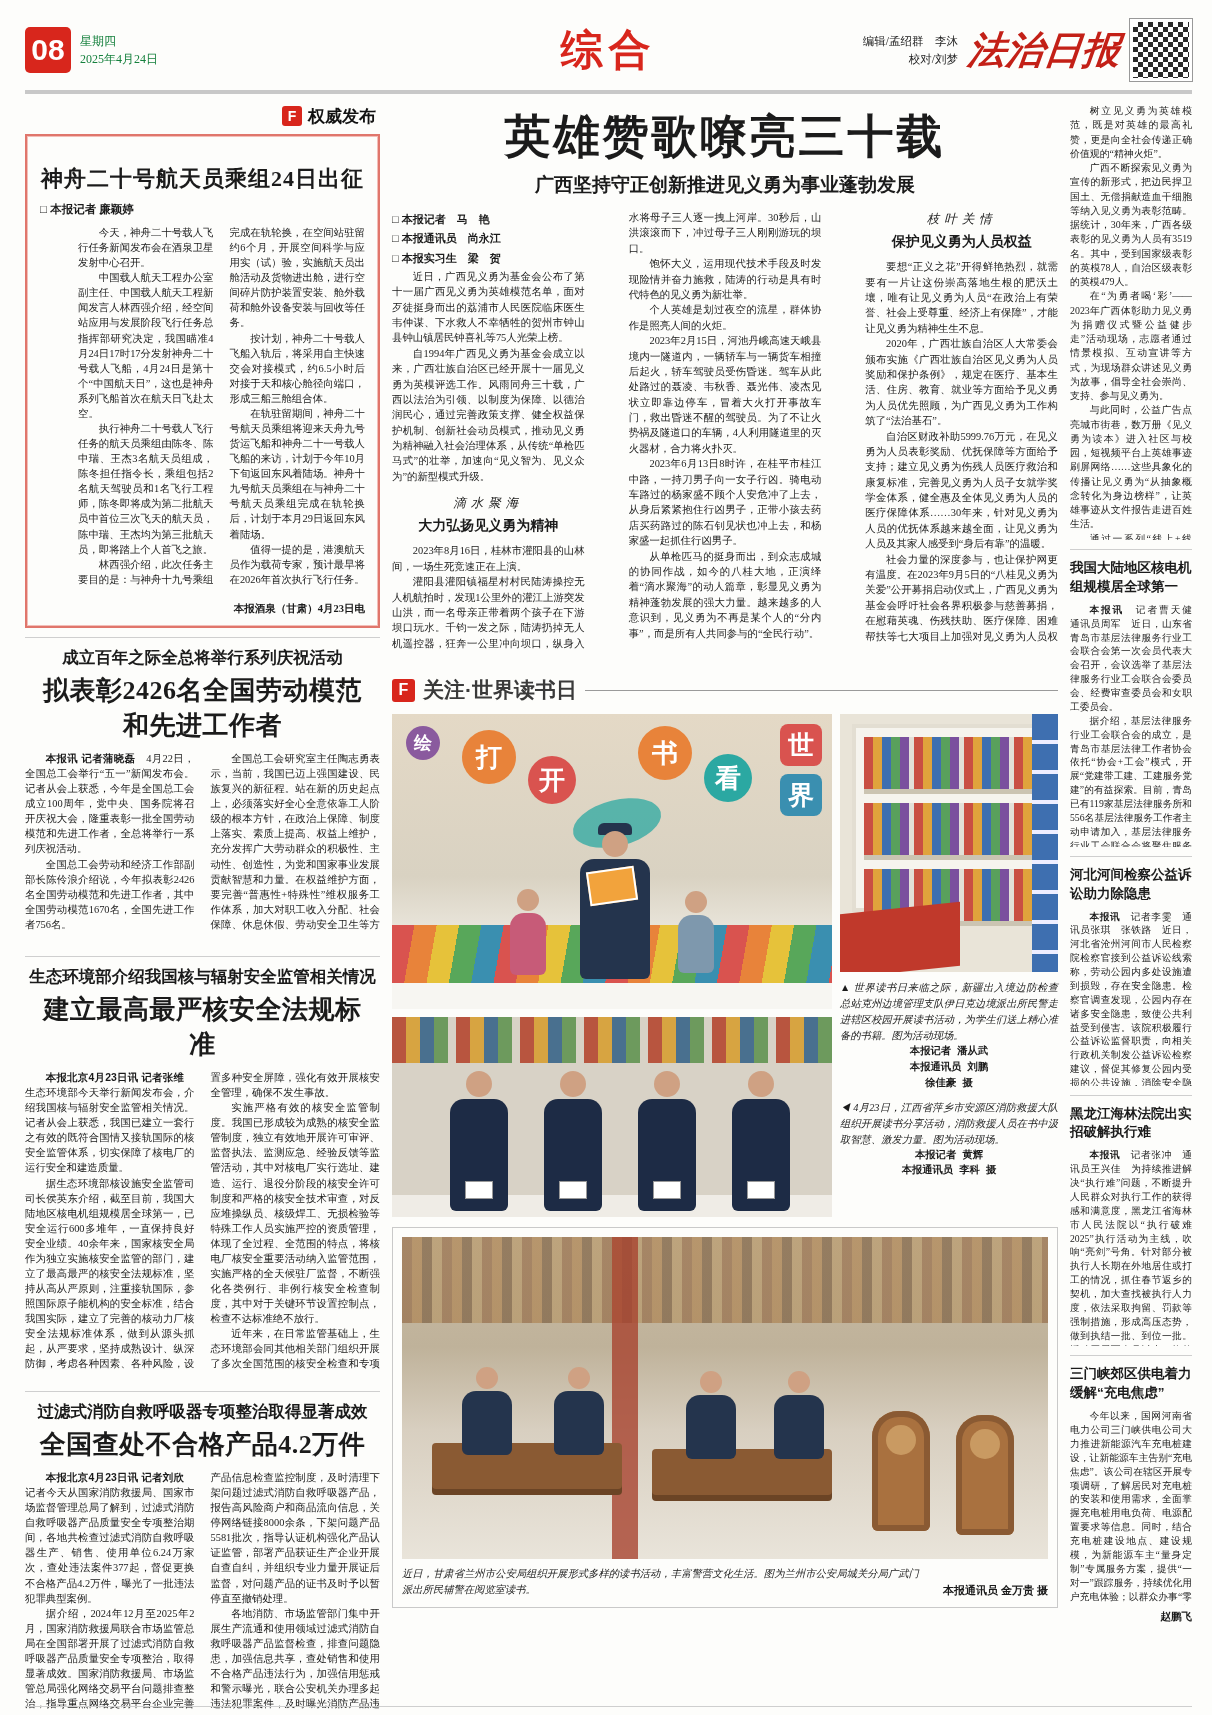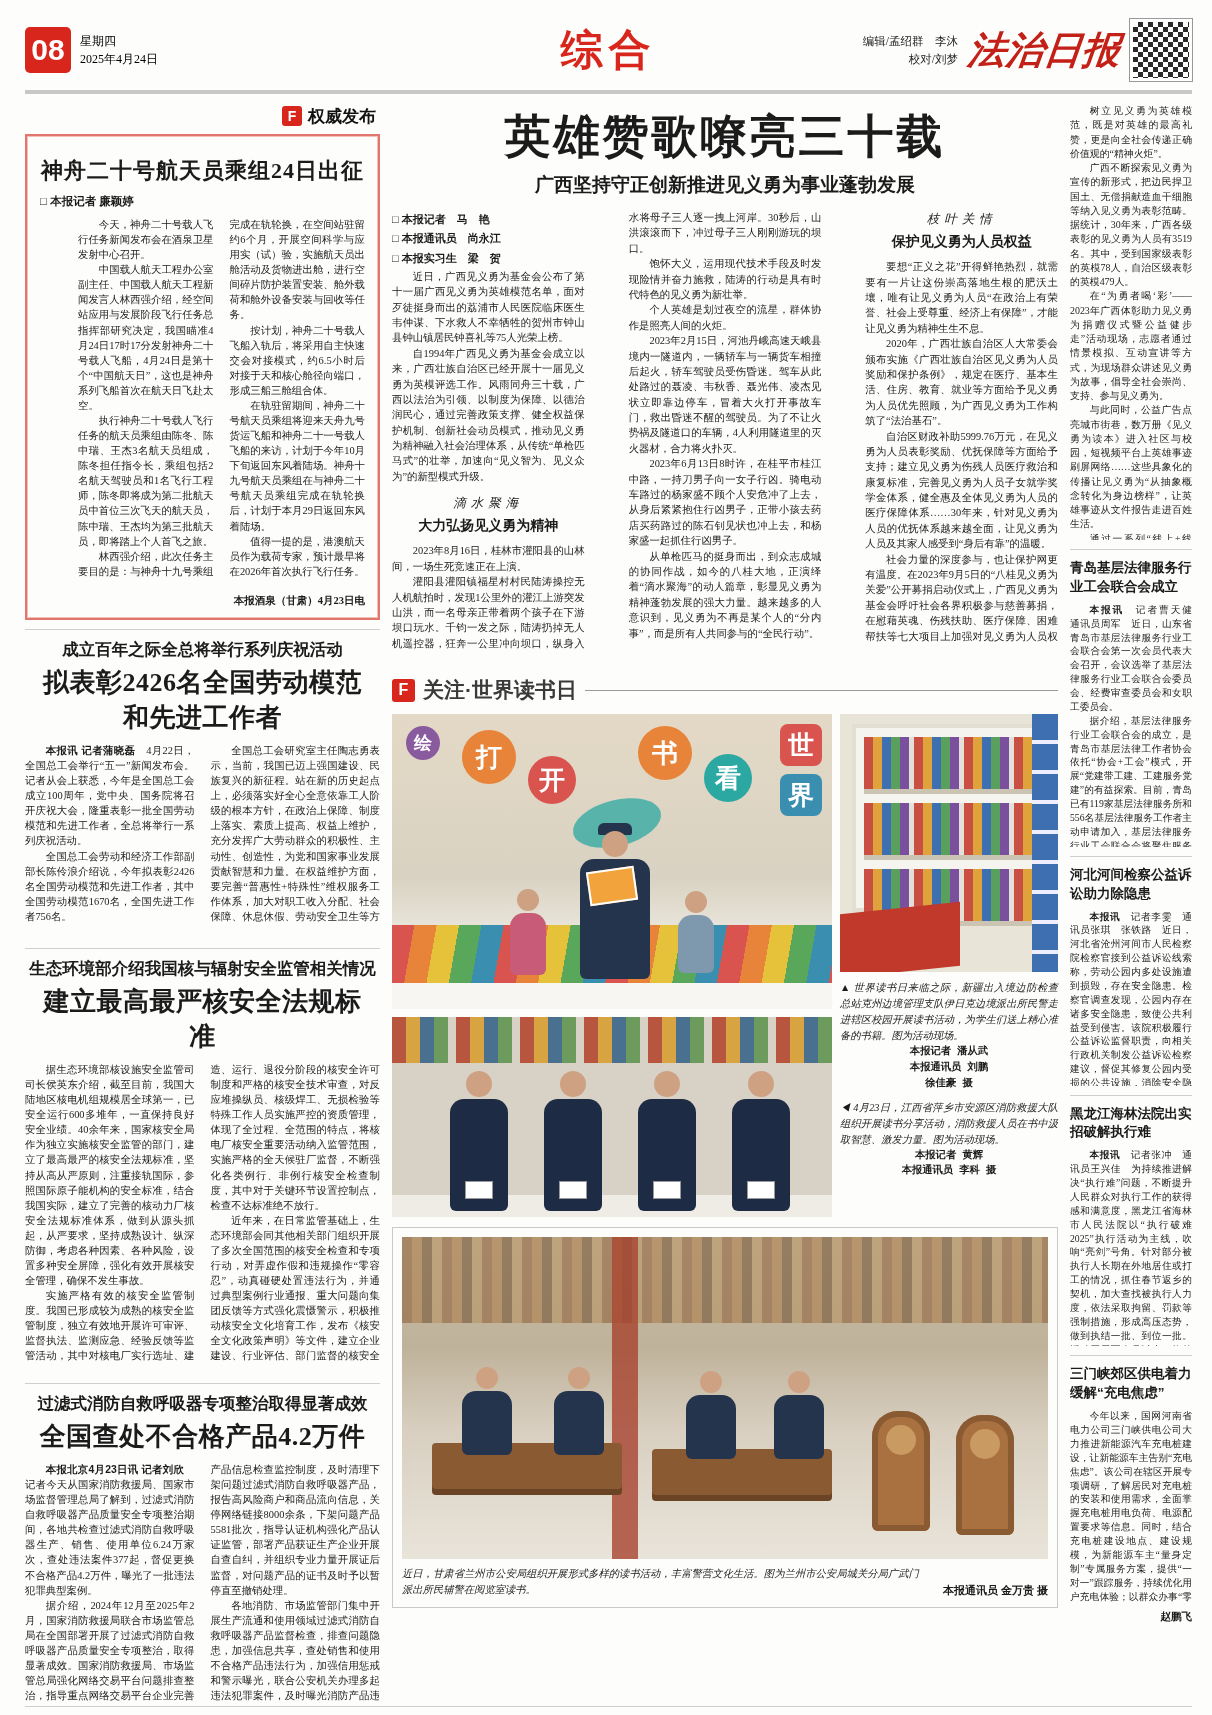--- a/index.html
+++ b/index.html
@@ -1,21 +1,21 @@
 <!DOCTYPE html>
 <html><head>
 <meta charset="utf-8">
 <style>
   html,body{margin:0;padding:0;}
   body{width:1212px;height:1715px;background:#fdfdfb;font-family:"Liberation Serif",serif;color:#1b1b1b;overflow:hidden;}
   .sheet{width:1212px;height:1715px;position:relative;box-sizing:border-box;padding:14px 20px 0 25px;}
   
   .masthead{position:relative;height:72px;display:flex;align-items:center;}
   .pagenum{width:46px;height:46px;background:#d8261c;color:#fff;font-family:"Liberation Sans",sans-serif;font-weight:bold;font-size:30px;display:flex;align-items:center;justify-content:center;border-radius:5px;}
-  .dateblock{margin-left:9px;font-size:12px;line-height:1.5;color:#000000;}
+  .dateblock{margin-left:9px;font-size:12px;line-height:1.5;color:#15803d;}
   .section-name{position:absolute;left:50%;top:8px;transform:translateX(-50%);color:#d8261c;font-family:"Liberation Sans",sans-serif;font-weight:900;font-size:42px;letter-spacing:6px;}
   .mast-right{margin-left:auto;display:flex;align-items:center;gap:10px;}
   .editors{font-size:11.5px;line-height:1.6;text-align:right;color:#222;}
   .papername{color:#c32017;font-size:38px;font-weight:bold;font-style:italic;transform:skewX(-6deg);font-family:"Liberation Serif",serif;white-space:nowrap;}
   .qr{width:56px;height:56px;background:
       repeating-conic-gradient(#2a2a2a 0% 25%, #ffffff 0% 50%) 0 0/10px 10px;
       border:3px solid #fff;outline:1px solid #999;}
   .mast-rule{height:4px;background:#c8c8c8;margin-top:4px;}
   
   .page{display:flex;gap:12px;margin-top:10px;}
@@ -28,21 +28,21 @@
   .p.lead b{font-family:"Liberation Sans",sans-serif;}
   .byl{font-weight:bold;font-size:11px;margin:1px 0 3px;font-family:"Liberation Sans",sans-serif;}
   .subhead{margin:10px 0 8px;break-inside:avoid;text-align:center;}
   .sh-k{font-style:italic;font-size:12.5px;letter-spacing:5px;color:#222;}
   .sh-t{font-family:"Liberation Sans",sans-serif;font-weight:bold;font-size:14px;margin-top:2px;}
   
   .badge-row{display:flex;justify-content:flex-end;align-items:center;gap:6px;height:24px;margin-bottom:6px;padding-right:4px;}
   .flogo{width:20px;height:20px;background:#d8261c;color:#fff;font-family:"Liberation Sans",sans-serif;font-weight:bold;font-size:14px;display:flex;align-items:center;justify-content:center;border-radius:3px;}
   .badge-label{font-family:"Liberation Sans",sans-serif;font-weight:bold;font-size:17px;color:#111;}
   .red-box{border:2px solid #e0766c;box-shadow:0 0 0 1px #f3beb8 inset;padding:12px 13px 10px;box-sizing:border-box;}
-  .red-box h2{margin:8px 0 8px;font-size:22px;font-weight:900;text-align:center;letter-spacing:1px;}
+  .red-box h2{margin:16px 0 8px;font-size:22px;font-weight:900;text-align:center;letter-spacing:1px;}
   .byline1{font-weight:bold;font-size:11.5px;margin:0 0 8px;font-family:"Liberation Sans",sans-serif;}
   .body2{column-count:2;column-gap:16px;column-fill:auto;overflow:hidden;font-size:10.4px;line-height:1.45;}
   .bx-shenzhou{height:372px;margin-left:38px;}
   .signoff{text-align:right;font-weight:bold;font-size:10.5px;margin-top:5px;}
   .l-art .kicker{font-family:"Liberation Sans",sans-serif;font-weight:bold;font-size:16.5px;text-align:center;margin:2px 0 4px;}
   .l-art h3{margin:0 12px 8px;font-size:26px;font-weight:900;text-align:center;letter-spacing:0.5px;}
   .bx-laomo{height:196px;}
   .bx-nuclear{height:312px;}
   .bx-resp{height:242px;}
   
@@ -159,20 +159,21 @@
             <p class="p">全国总工会劳动和经济工作部副部长陈伶浪介绍说，今年拟表彰2426名全国劳动模范和先进工作者，其中全国劳动模范1670名，全国先进工作者756名。</p>
             <p class="p">全国总工会研究室主任陶志勇表示，当前，我国已迈上强国建设、民族复兴的新征程。站在新的历史起点上，必须落实好全心全意依靠工人阶级的根本方针，在政治上保障、制度上落实、素质上提高、权益上维护，充分发挥广大劳动群众的积极性、主动性、创造性，为党和国家事业发展贡献智慧和力量。在权益维护方面，要完善“普惠性+特殊性”维权服务工作体系，加大对职工收入分配、社会保障、休息休假、劳动安全卫生等方面权益维护力度，高度关注农民工、新就业形态劳动者等群体，加强服务保障，让他们真切感受到党和政府的关心关怀、工会组织的温暖。</p>
           </div>
       </section>
 
       <hr class="hrule">
       <section class="l-art">
         <div class="kicker">生态环境部介绍我国核与辐射安全监管相关情况</div>
         <h3>建立最高最严核安全法规标准</h3>
         <div class="body2 bx-nuclear">
+            <p class="p lead"><b>本报北京4月23日讯 记者张维</b>　生态环境部今天举行新闻发布会，介绍我国核与辐射安全监管相关情况。记者从会上获悉，我国已建立一套行之有效的既符合国情又接轨国际的核安全监管体系，切实保障了核电厂的运行安全和建造质量。</p>
             <p class="p">据生态环境部核设施安全监管司司长侯英东介绍，截至目前，我国大陆地区核电机组规模居全球第一，已安全运行600多堆年，一直保持良好安全业绩。40余年来，国家核安全局作为独立实施核安全监管的部门，建立了最高最严的核安全法规标准，坚持从高从严原则，注重接轨国际，参照国际原子能机构的安全标准，结合我国实际，建立了完善的核动力厂核安全法规标准体系，做到从源头抓起，从严要求，坚持成熟设计、纵深防御，考虑各种因素、各种风险，设置多种安全屏障，强化有效开展核安全管理，确保不发生事故。</p>
             <p class="p">实施严格有效的核安全监管制度。我国已形成较为成熟的核安全监管制度，独立有效地开展许可审评、监督执法、监测应急、经验反馈等监管活动，其中对核电厂实行选址、建造、运行、退役分阶段的核安全许可制度和严格的核安全技术审查，对反应堆操纵员、核级焊工、无损检验等特殊工作人员实施严控的资质管理，体现了全过程、全范围的特点，将核电厂核安全重要活动纳入监管范围，实施严格的全天候驻厂监督，不断强化各类例行、非例行核安全检查制度，其中对于关键环节设置控制点，检查不达标准绝不放行。</p>
             <p class="p">近年来，在日常监管基础上，生态环境部会同其他相关部门组织开展了多次全国范围的核安全检查和专项行动，对弄虚作假和违规操作“零容忍”，动真碰硬处置违法行为，并通过典型案例行业通报、重大问题向集团反馈等方式强化震慑警示，积极推动核安全文化培育工作，发布《核安全文化政策声明》等文件，建立企业建设、行业评估、部门监督的核安全文化培育机制，切实增强全行业的核安全意识和素养，克服自满情绪。</p>
           </div>
       </section>
 
       <hr class="hrule">
       <section class="l-art">
         <div class="kicker">过滤式消防自救呼吸器专项整治取得显著成效</div>
         <h3>全国查处不合格产品4.2万件</h3>
@@ -343,21 +344,21 @@
       <div class="hero-col4">
           <p class="p">树立见义勇为英雄模范，既是对英雄的最高礼赞，更是向全社会传递正确价值观的“精神火炬”。</p>
           <p class="p">广西不断探索见义勇为宣传的新形式，把边民捍卫国土、无偿捐献造血干细胞等纳入见义勇为表彰范畴。据统计，30年来，广西各级表彰的见义勇为人员有3519名。其中，受到国家级表彰的英模78人，自治区级表彰的英模479人。</p>
           <p class="p">在“为勇者喝‘彩’——2023年广西体彰助力见义勇为捐赠仪式暨公益健步走”活动现场，志愿者通过情景模拟、互动宣讲等方式，为现场群众讲述见义勇为故事，倡导全社会崇尚、支持、参与见义勇为。</p>
           <p class="p">与此同时，公益广告点亮城市街巷，数万册《见义勇为读本》进入社区与校园，短视频平台上英雄事迹刷屏网络……这些具象化的传播让见义勇为“从抽象概念转化为身边榜样”，让英雄事迹从文件报告走进百姓生活。</p>
           <p class="p">通过一系列“线上+线下”传播活动，见义勇为精神得到广泛弘扬，从个体英雄主义向全民共治转变，街头巷尾的安全联防队伍、社区里的应急演练，处处彰显“见义智为、见义众为”的实践成果。</p>
         </div>
 
       <hr class="hrule">
       <section class="sb-art">
-        <h4>青岛基层法律服务行业工会联合会成立</h4>
+        <h4>我国大陆地区核电机组规模居全球第一</h4>
         <div class="sb-body sb-q">
             <p class="p lead"><b>本报讯</b>　记者曹天健　通讯员周军　近日，山东省青岛市基层法律服务行业工会联合会第一次会员代表大会召开，会议选举了基层法律服务行业工会联合会委员会、经费审查委员会和女职工委员会。</p>
             <p class="p">据介绍，基层法律服务行业工会联合会的成立，是青岛市基层法律工作者协会依托“协会+工会”模式，开展“党建带工建、工建服务党建”的有益探索。目前，青岛已有119家基层法律服务所和556名基层法律服务工作者主动申请加入，基层法律服务行业工会联合会将聚焦服务型工会建设，持续完善权益保障体系，为工会会员办实事，努力成为基层法律服务工作者信赖的“职工之家”，推动青岛市基层法律服务工作行稳致远。</p>
           </div>
       </section>
 
       <hr class="hrule">
       <section class="sb-art">
         <h4>河北河间检察公益诉讼助力除隐患</h4>
         <div class="sb-body sb-h">

